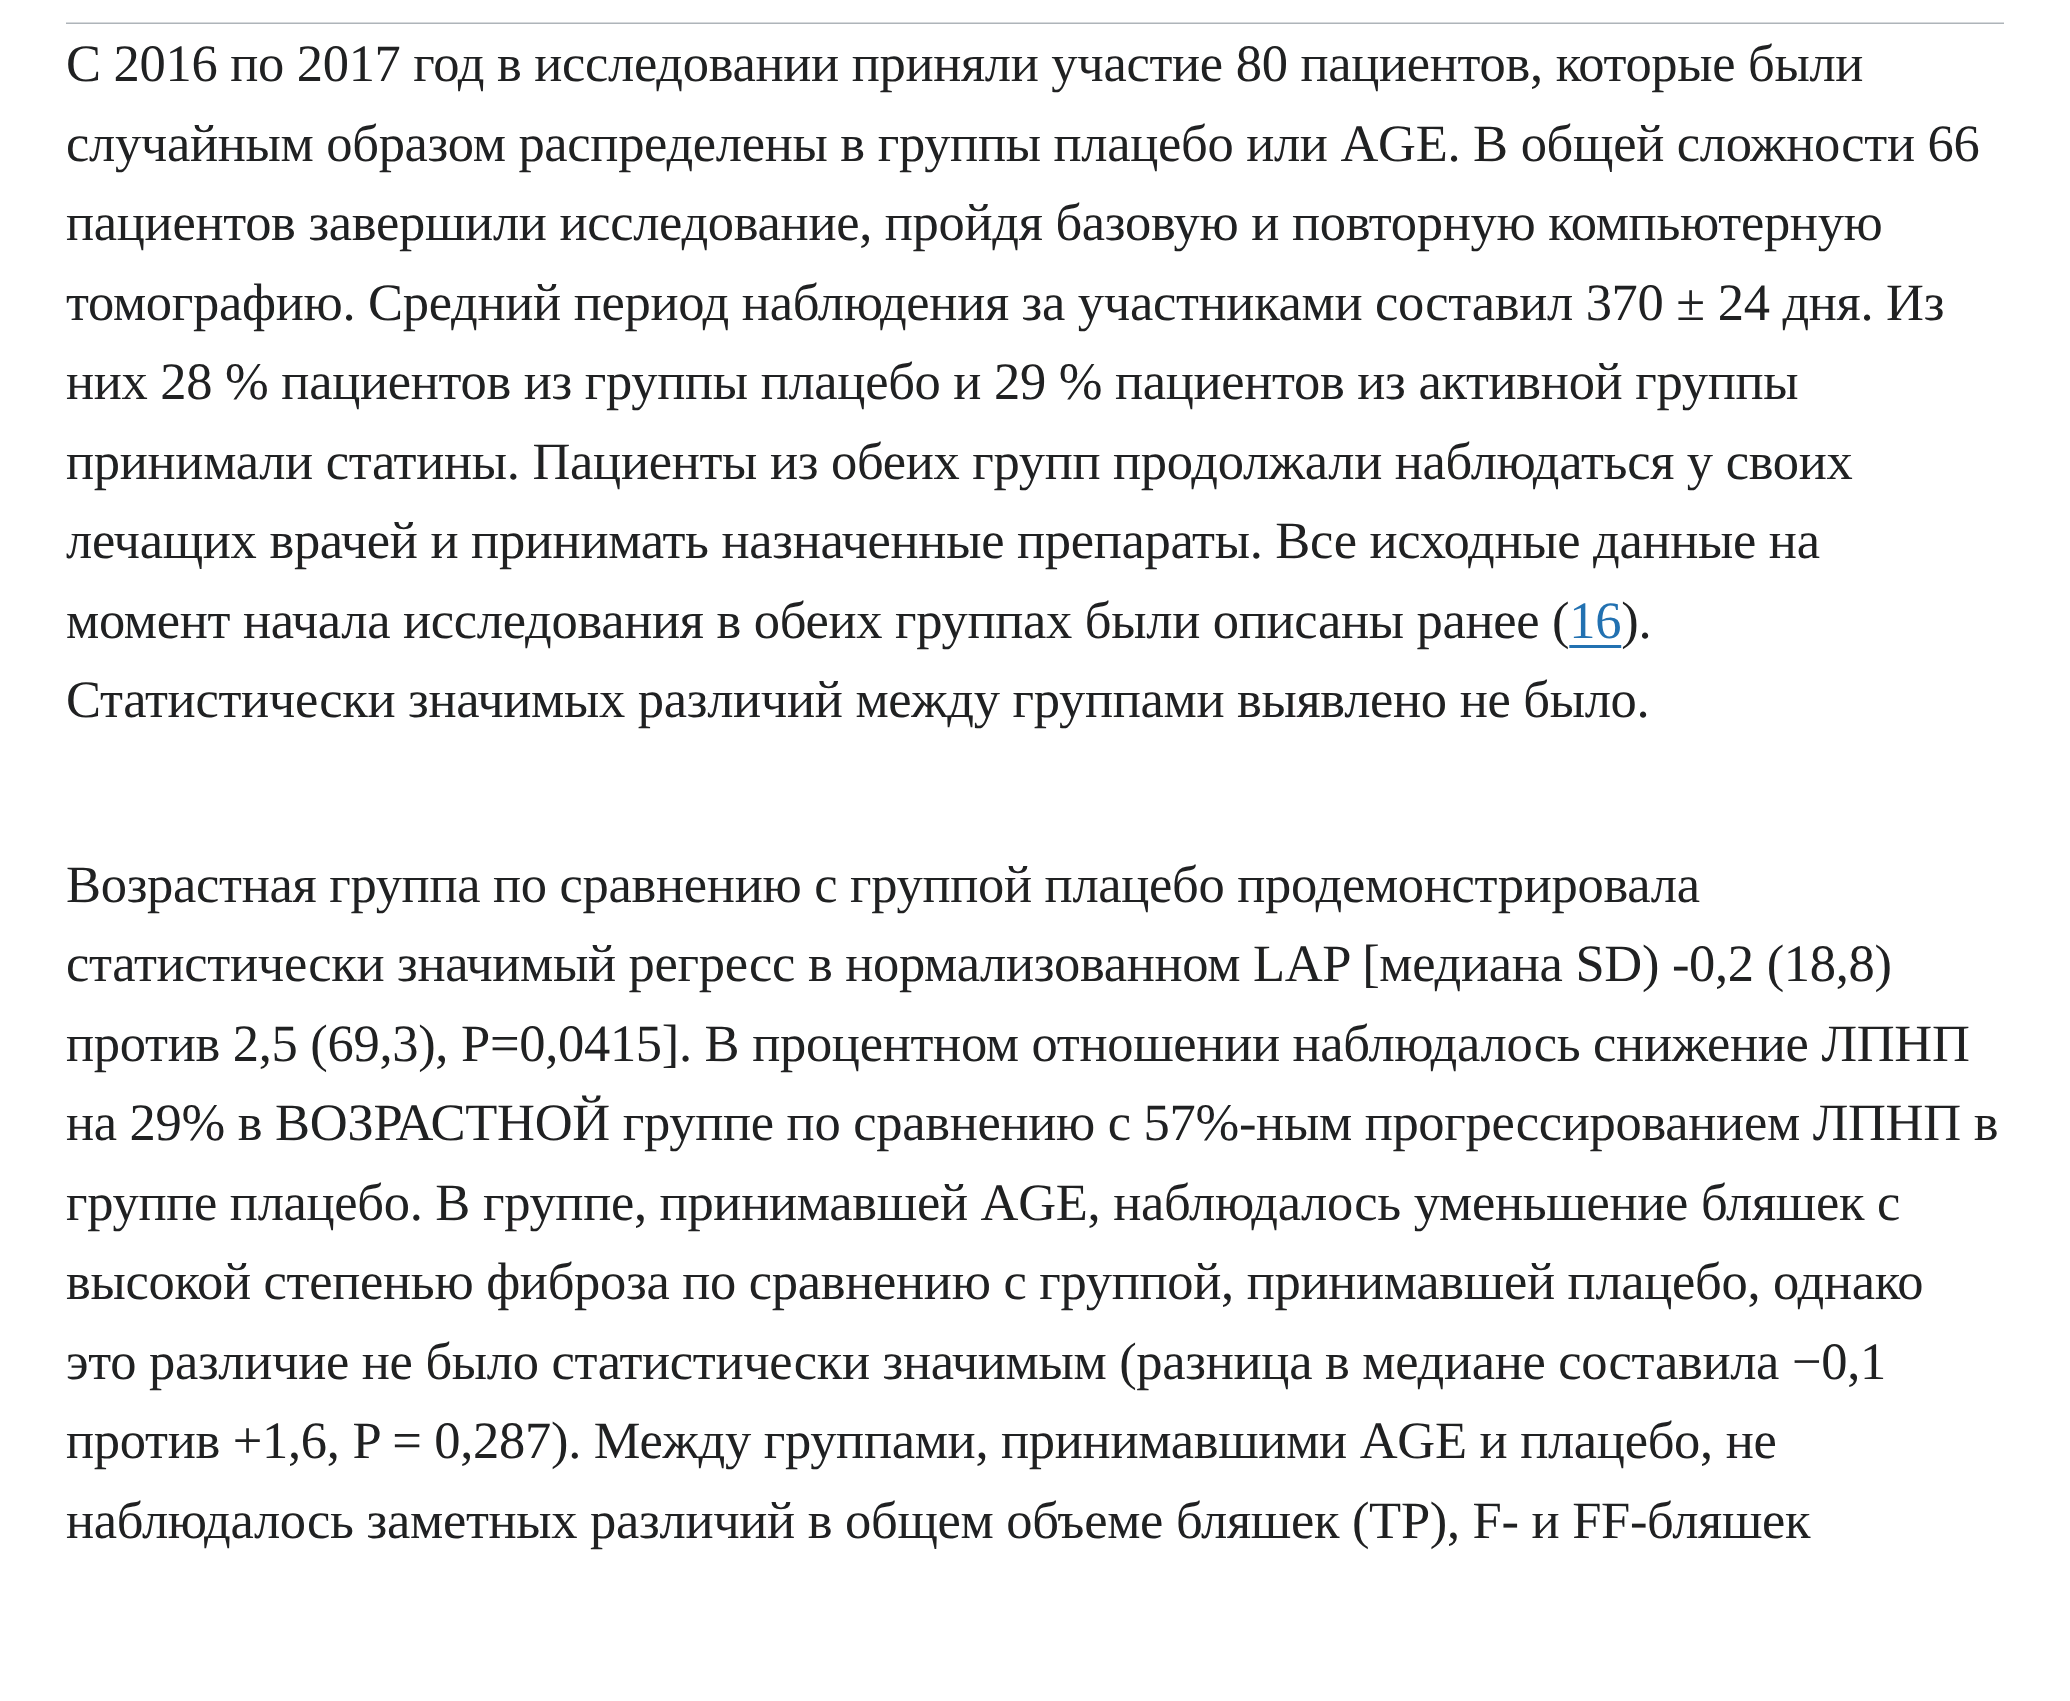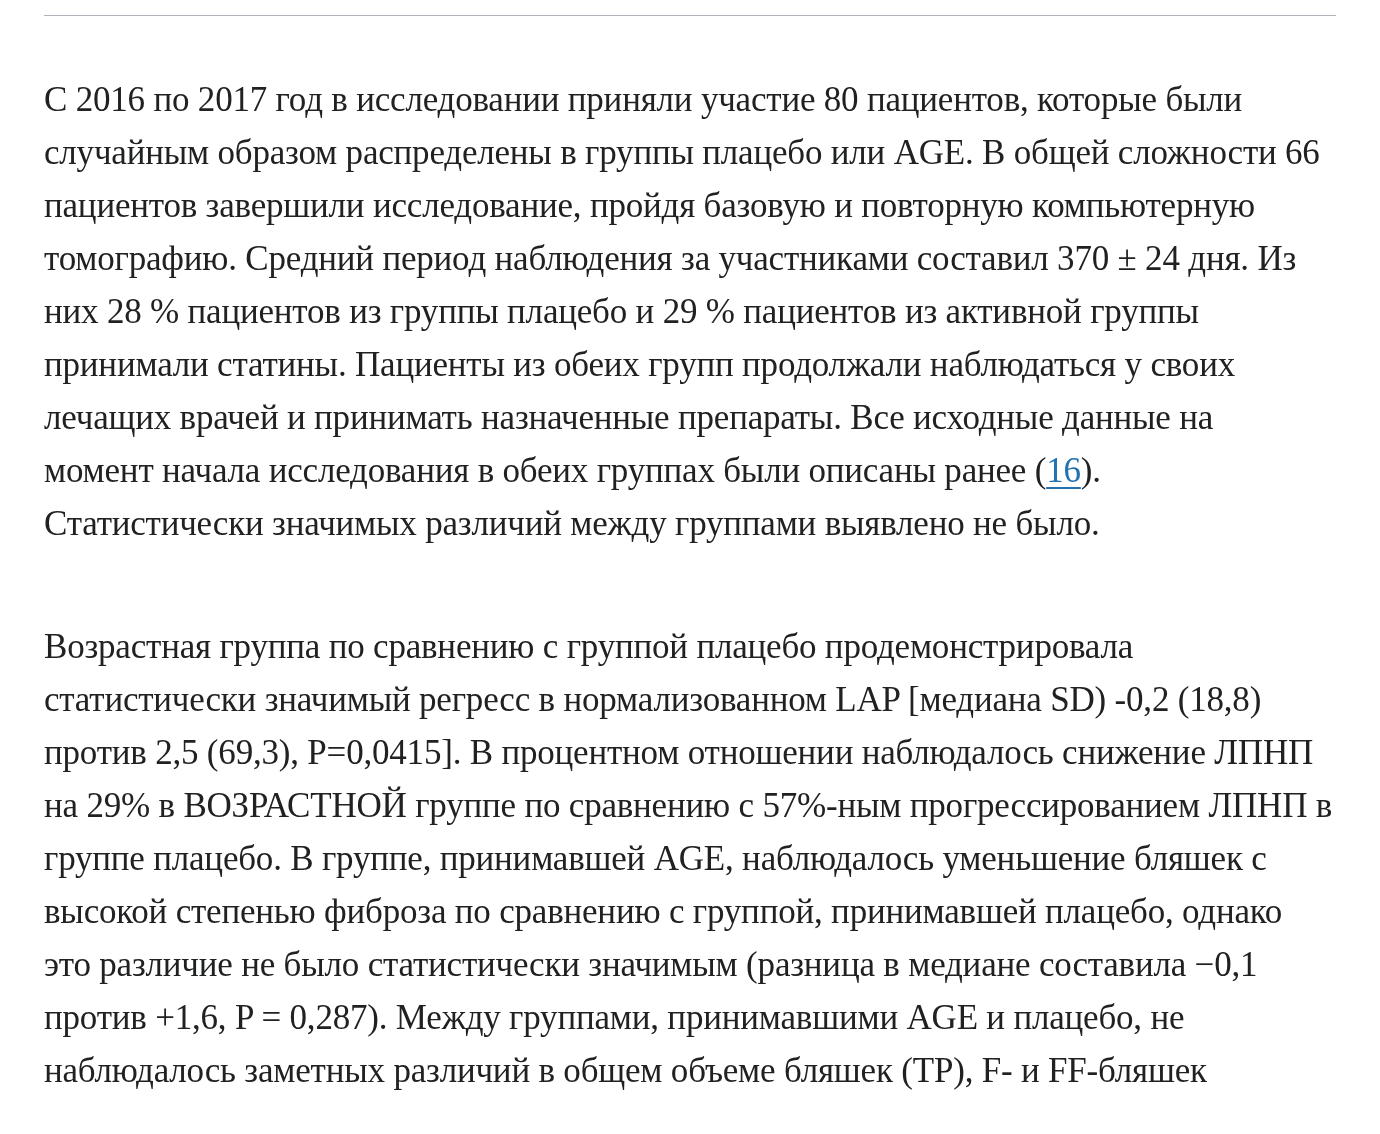--- a/index.html
+++ b/index.html
@@ -33,21 +33,21 @@
   }
   .body-paragraph {
     font-family: "Liberation Serif", serif;
     font-size: 35px;
     line-height: 53px;
     color: #202122;
     margin: 0;
     white-space: pre;
     letter-spacing: -0.2px;
   }
-  .paragraph-first { margin-top: 57px; }
+  .paragraph-first { }
   .paragraph-second { margin-top: 70px; }
   .ref-link {
     color: #2271b1;
     text-decoration: underline;
     text-decoration-color: #2271b1;
     text-underline-offset: 5px;
     text-decoration-thickness: 2px;
     cursor: pointer;
     text-align: center;
   }

